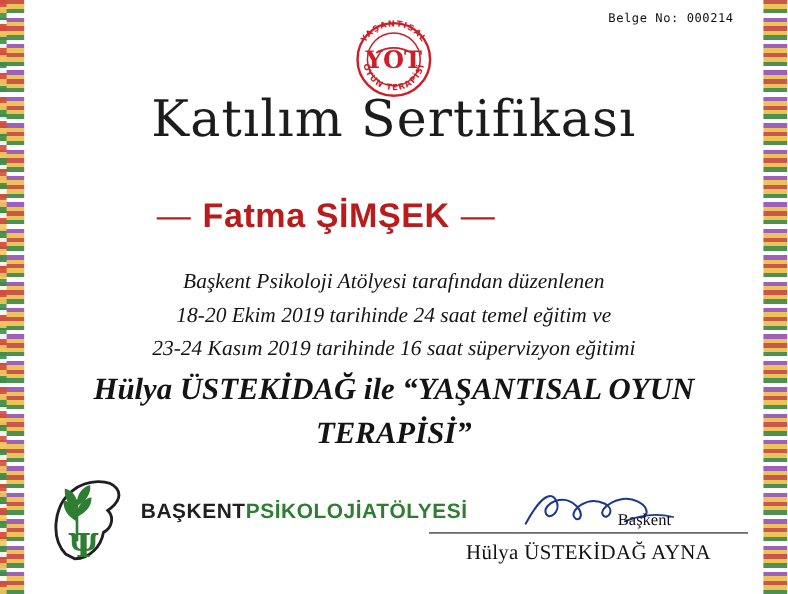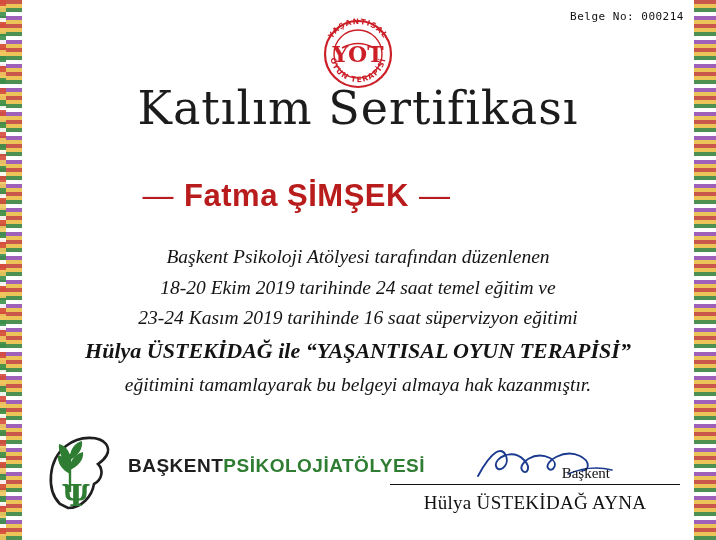--- a/index.html
+++ b/index.html
@@ -47,21 +47,21 @@
       #f0c75e 6px,#f0c75e 12px,
       #3a8f4a 12px,#3a8f4a 18px,
       #ffffff 18px,#ffffff 22px);
     opacity: .9;
   }
 
   
   .doc-no {
     position: absolute;
     top: 10px;
-    right: 32px;
+    right: 49px;
     font-family: "DejaVu Sans Mono", monospace;
     font-size: 11px;
     letter-spacing: 0.5px;
     color: #111;
   }
 
   
   .stamp {
     position: absolute;
     top: 12px;
@@ -114,21 +114,21 @@
     font-family: "Liberation Serif", serif;
   }
   .body-line {
     font-size: 19.5px;
     line-height: 1.42;
     margin: 0 0 3px 0;
     font-style: italic;
   }
   .body-line.bold {
     font-weight: bold;
-    font-size: 22px;
+    font-size: 28px;
   }
   .body-line.last {
     font-size: 19.5px;
     margin-top: 5px;
   }
 
   
   .org-logo {
     position: absolute;
     left: 42px;
@@ -225,21 +225,20 @@
 
   <div class="name-line">
     <span class="name-dash">—</span><span>Fatma ŞİMŞEK</span><span class="name-dash">—</span>
   </div>
 
   <div class="body-block">
     <p class="body-line">Başkent Psikoloji Atölyesi tarafından düzenlenen</p>
     <p class="body-line">18-20 Ekim 2019 tarihinde 24 saat temel eğitim ve</p>
     <p class="body-line">23-24 Kasım 2019 tarihinde 16 saat süpervizyon eğitimi</p>
     <p class="body-line bold">Hülya ÜSTEKİDAĞ ile “YAŞANTISAL OYUN TERAPİSİ”</p>
-    <p class="body-line last">eğitimini tamamlayarak bu belgeyi almaya hak kazanmıştır.</p>
   </div>
 
   <div class="org-logo">
     <svg class="org-mark" viewBox="0 0 78 92" xmlns="http://www.w3.org/2000/svg" aria-hidden="true">
       <path d="M18 84 C4 70 6 40 24 26 C38 15 58 16 64 24 C70 32 62 40 56 44 C62 50 60 60 52 64 C50 76 40 88 26 88 Z" fill="none" stroke="#1f1f1f" stroke-width="2.6" stroke-linecap="round"></path>
       <path d="M28 72 L28 34" stroke="#2f7d32" stroke-width="2.4" fill="none"></path>
       <path d="M28 44 C20 40 16 32 17 24 C25 26 30 34 28 44 Z" fill="#2f7d32"></path>
       <path d="M28 40 C36 36 41 29 40 21 C32 23 27 31 28 40 Z" fill="#2f7d32"></path>
       <path d="M28 54 C20 50 15 43 16 35 C25 37 30 45 28 54 Z" fill="#2f7d32"></path>
       <path d="M28 50 C36 46 42 40 41 32 C33 34 27 41 28 50 Z" fill="#2f7d32"></path>

